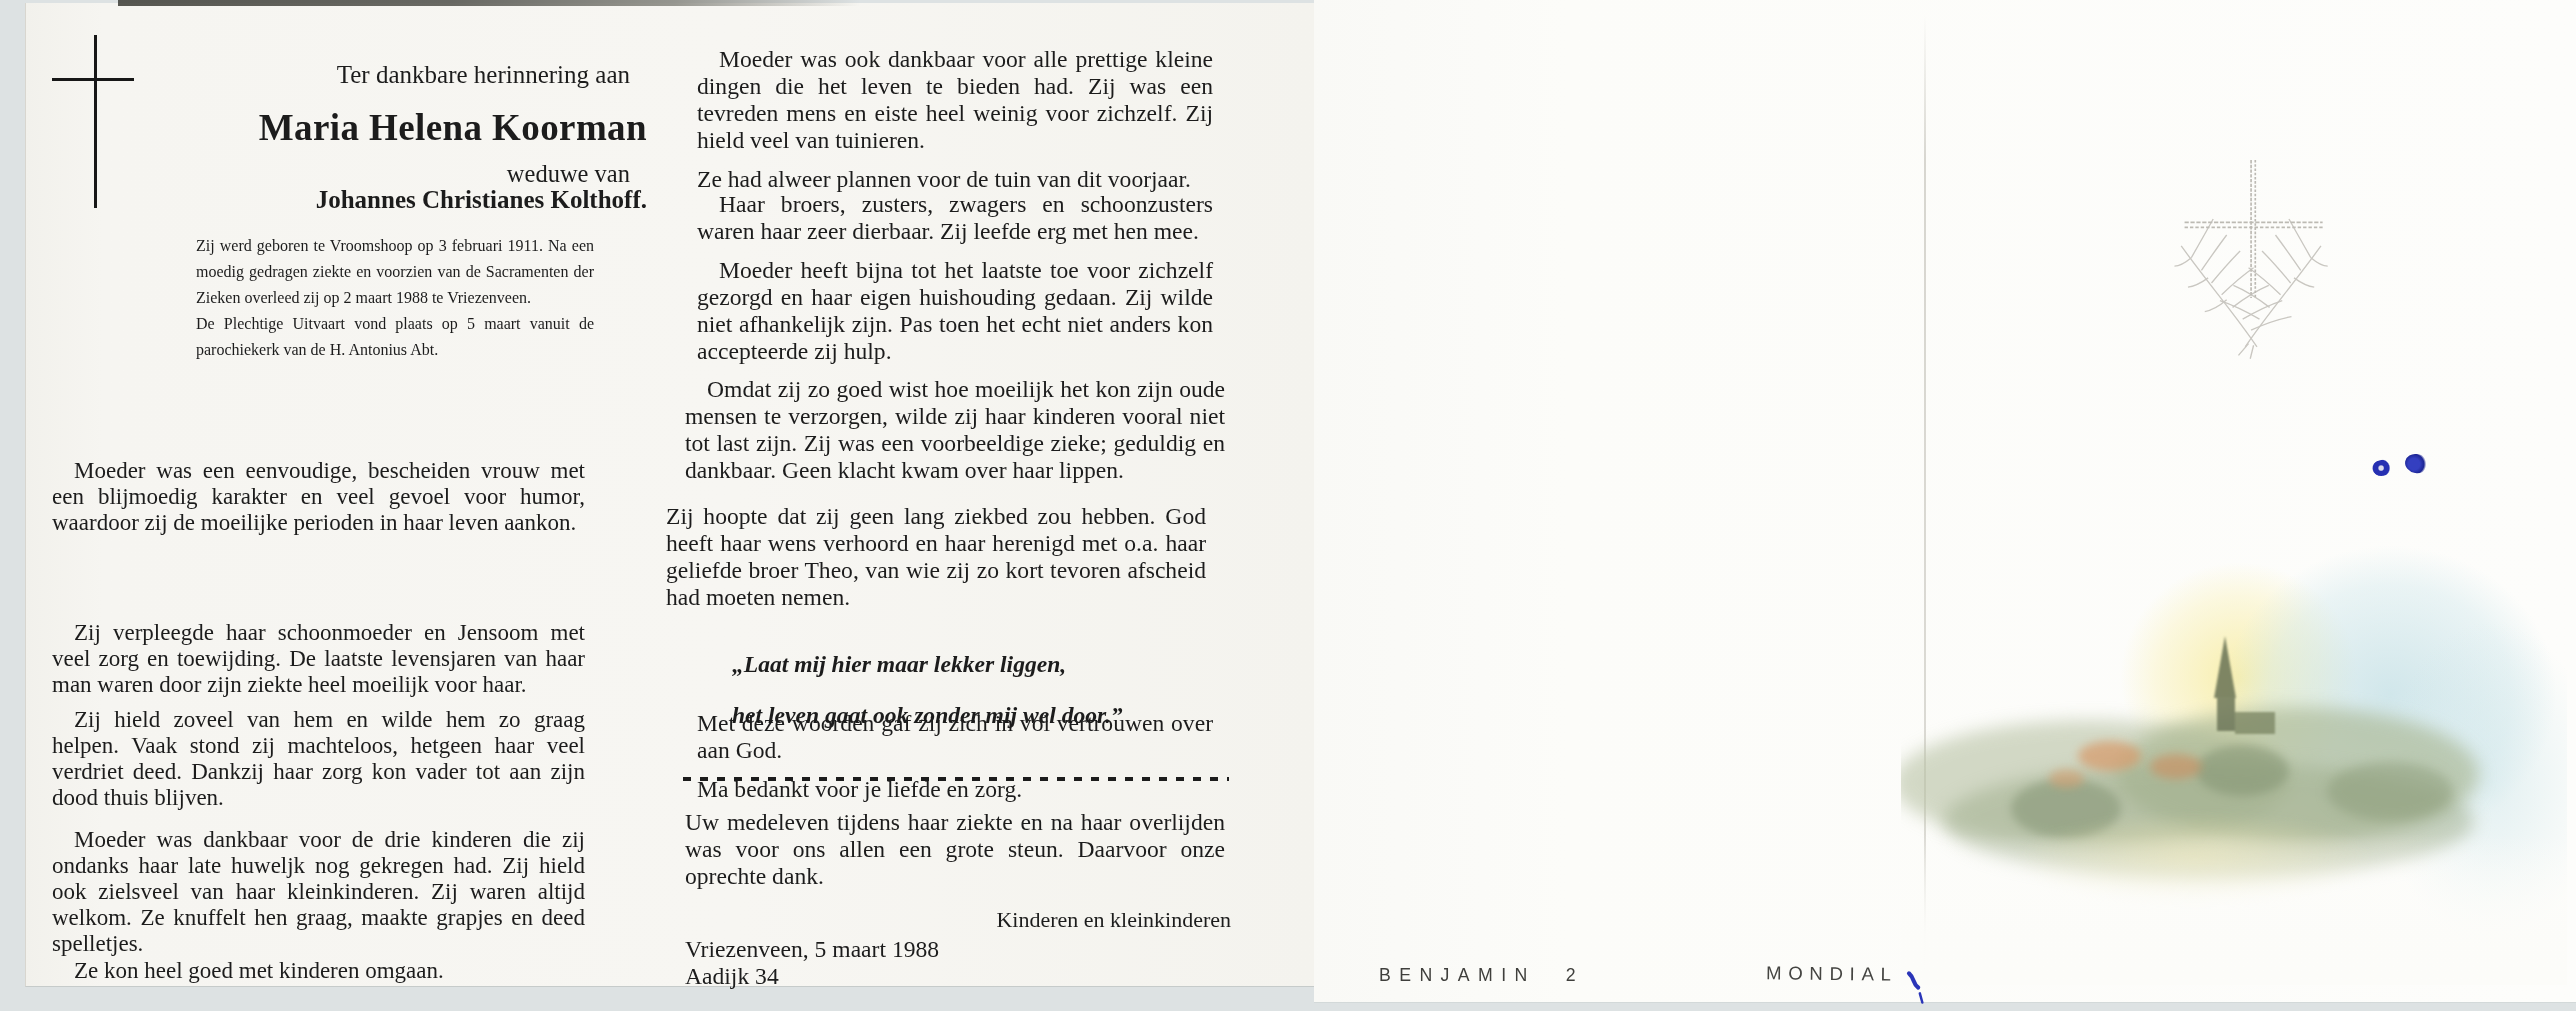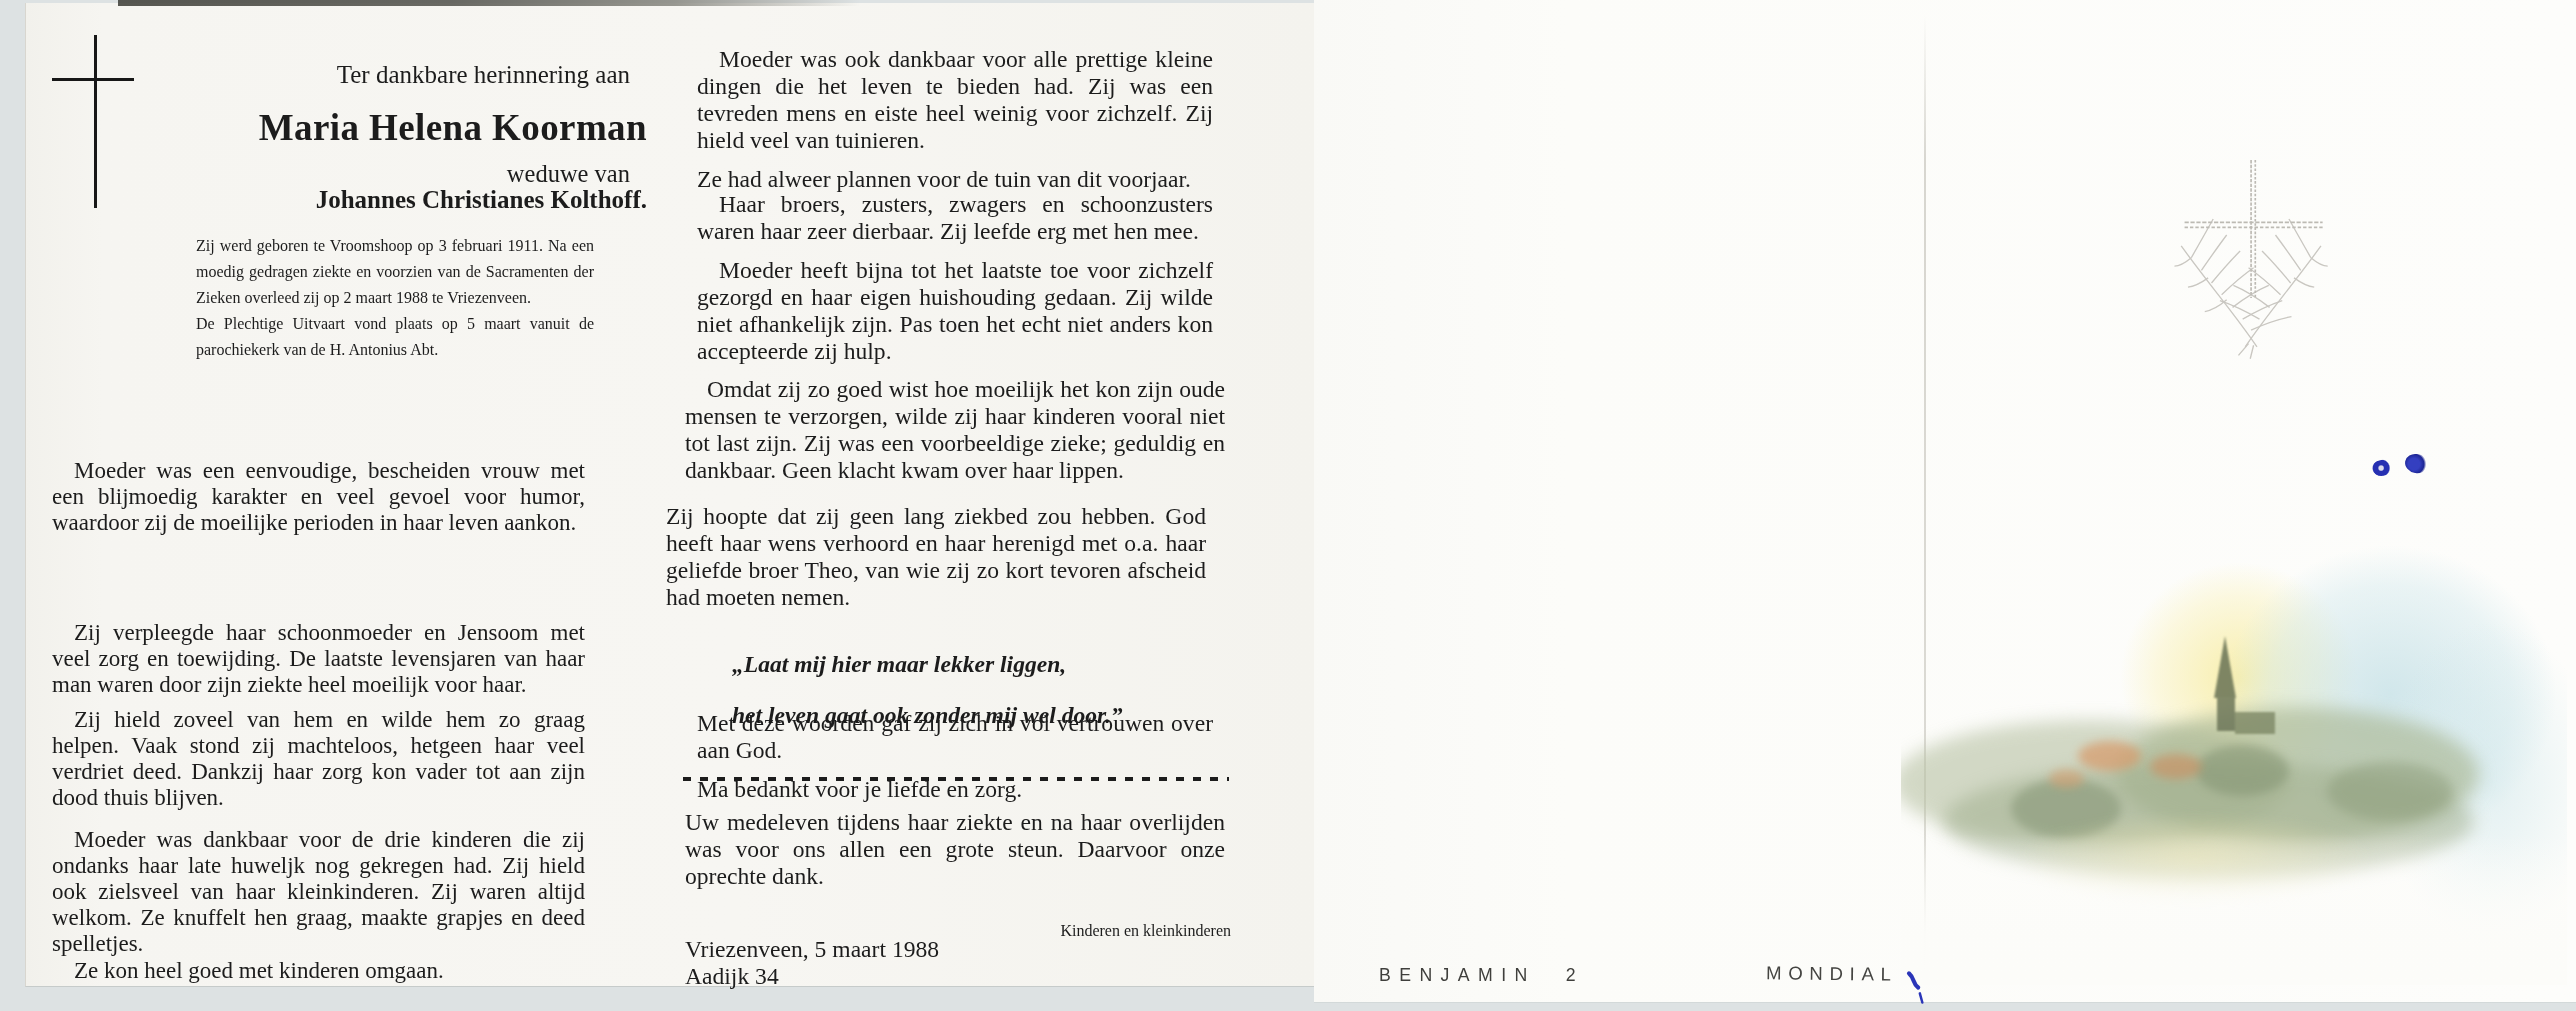--- a/index.html
+++ b/index.html
@@ -38,21 +38,21 @@
   
   .mpA{left:685px;top:34px;}
   .mpB{left:685px;top:179px;}
   .mp4{left:685px;top:376px;}
   .mp5{left:646px;top:503px;margin-left:20px;}
   .quote{left:732px;top:626px;width:472px;font-size:23.6px;line-height:28px;font-style:italic;font-weight:bold;text-align:left;}
   .mp6{left:685px;top:698px;}
   .dashes{left:683px;top:777px;width:546px;height:4.2px;
     background:repeating-linear-gradient(90deg,#1c1c1c 0 7.6px,rgba(0,0,0,0) 7.6px 17px);}
   .mp7{left:685px;top:809px;}
-  .sig{left:685px;top:907px;width:546px;text-align:right;font-size:16px;margin-top:15px;}
+  .sig{left:685px;top:907px;width:546px;text-align:right;font-size:22px;}
   .placedate{left:685px;top:936px;width:546px;font-size:23.6px;}
   .address{left:685px;top:963px;width:546px;font-size:23.6px;}
   .c2 p,.c1 p{margin:12px;}
   
   .cross-v{position:absolute;left:94px;top:35px;width:3.4px;height:173px;background:#171717;}
   .cross-h{position:absolute;left:52px;top:78px;width:82px;height:3.4px;background:#171717;}
   
   .cross-palm{position:absolute;left:2161px;top:148px;opacity:.9;}
   .ink-dot{position:absolute;border-radius:55% 45% 50% 60%;}
   .dot1{left:2372px;top:460px;width:19.4px;height:16px;transform:rotate(-8deg);

